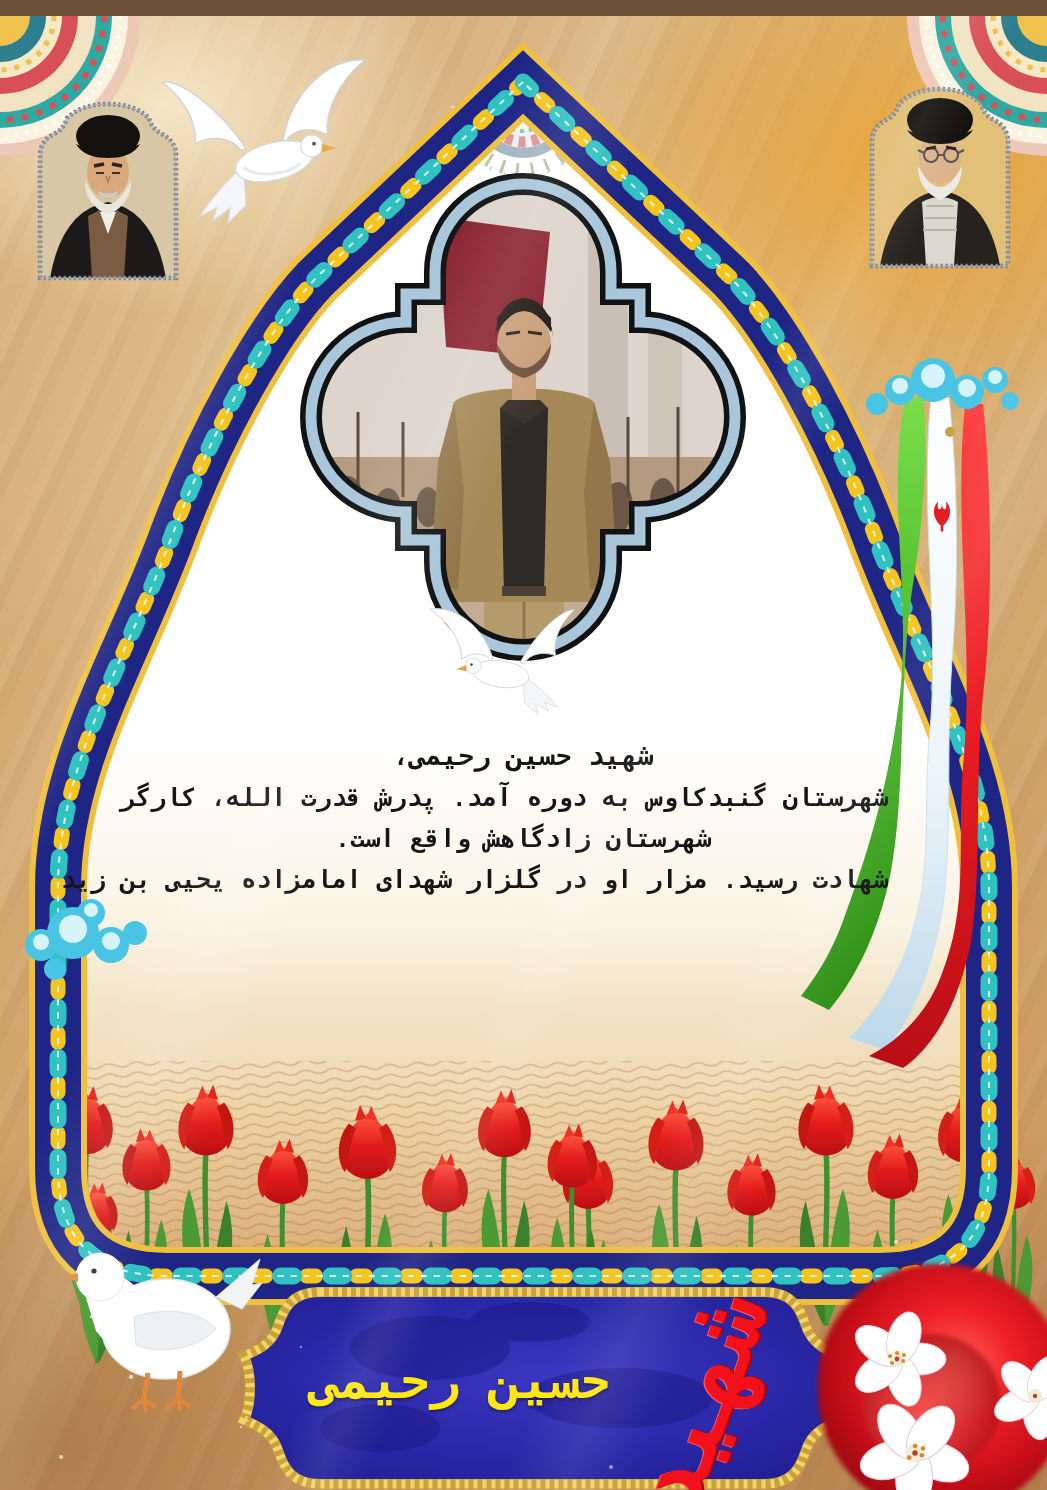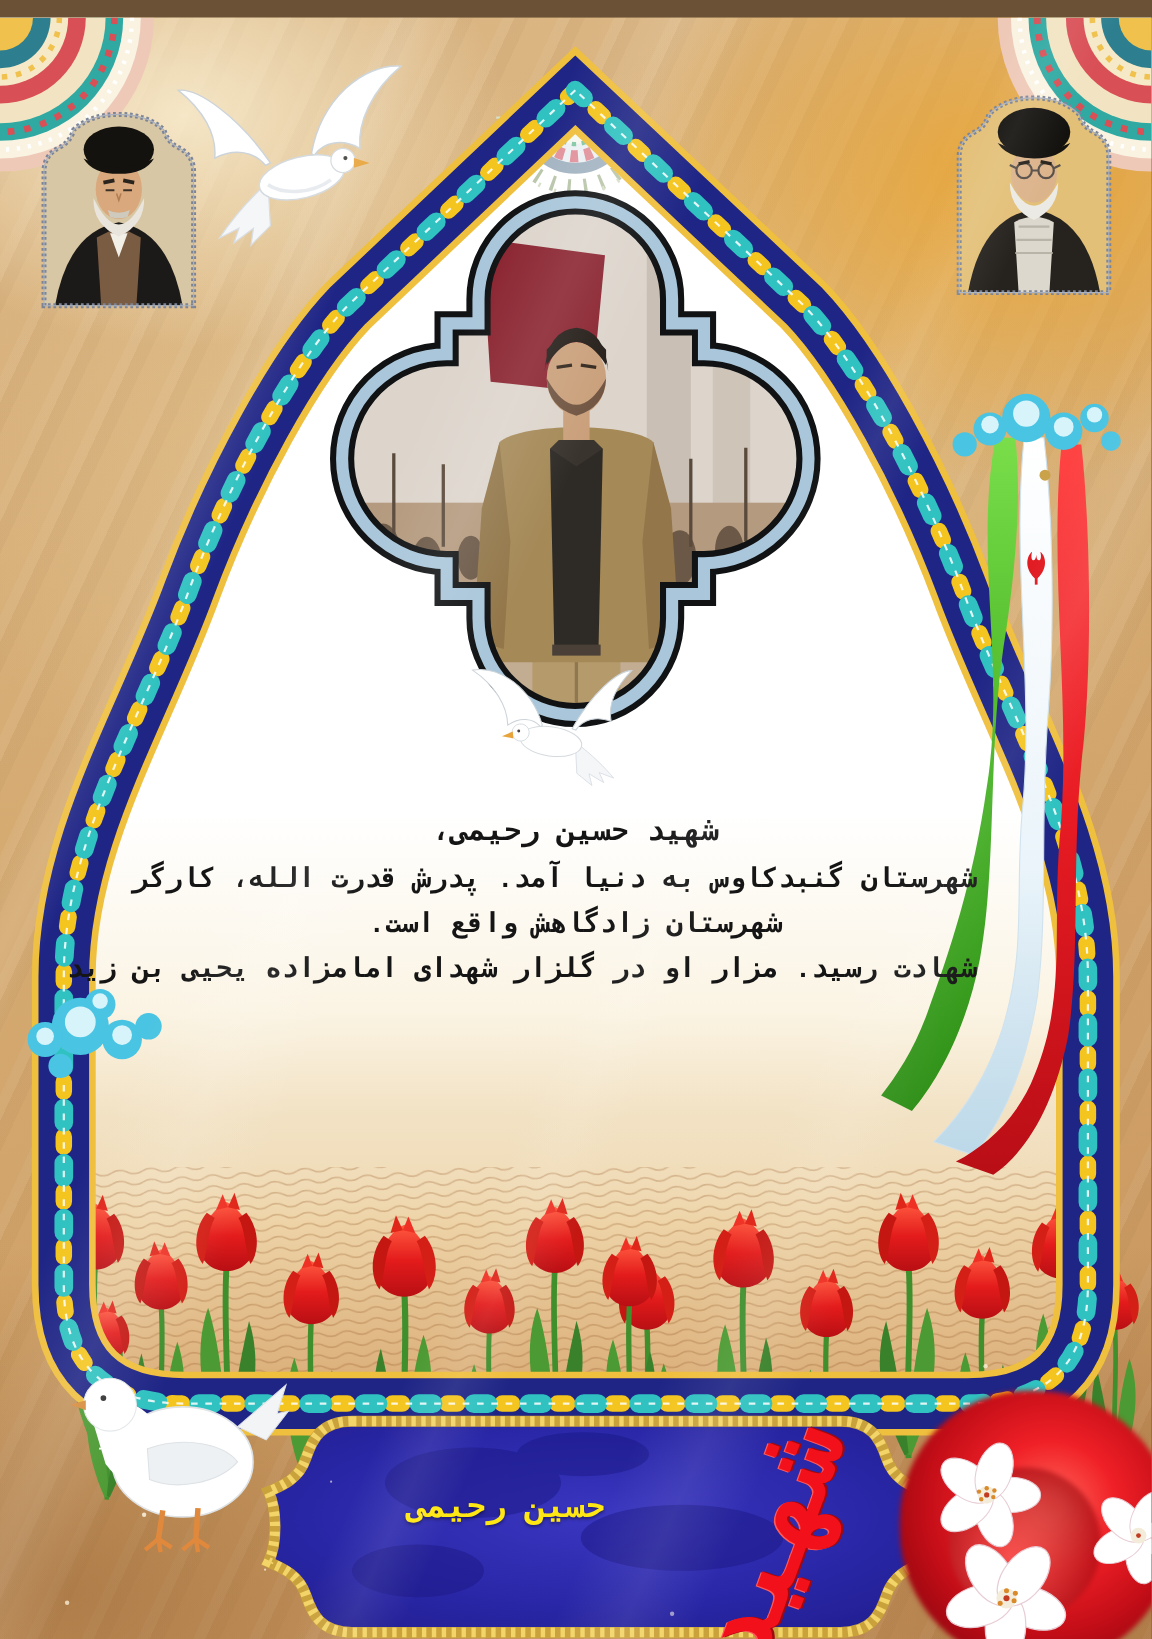--- a/index.html
+++ b/index.html
@@ -22,21 +22,21 @@
   #bio{
     left:158px;top:722px;width:730px;z-index:10;direction:rtl;text-align:center;
     color:#151515;font-weight:bold;font-size:25px;line-height:41px;
   }
   #bio .bio-line{white-space:nowrap;}
   #bio .bio-line:first-child{font-size:27px;}
   
   #banner{left:230px;top:1262px;width:624px;height:220px;z-index:12;}
   #banner-name{
     position:absolute;left:28px;top:74px;width:404px;z-index:2;direction:rtl;text-align:center;
-    color:#ffe713;font-size:30px;font-weight:bold;letter-spacing:1px;
+    color:#ffe713;font-size:50px;font-weight:bold;letter-spacing:1px;
     text-shadow:0 2px 3px rgba(0,0,0,.4);
   }
   #shahid-cal{
     left:560px;top:1330px;width:300px;height:130px;z-index:13;direction:rtl;text-align:center;
     color:#f2101a;font-size:96px;font-weight:bold;line-height:120px;
     transform:rotate(-70deg);transform-origin:center;
     text-shadow:1px 2px 0 #9e0a10, -1px -1px 0 #ff5a5a;
   }
   
   #rose{
@@ -368,21 +368,21 @@
       <path d="M76 112 C58 128 44 146 36 158 L52 150 L48 162 L64 150 L62 164 L78 148 Z" fill="#f4f6f8" stroke="#d8dee4" stroke-width="1"></path>
       <ellipse cx="104" cy="108" rx="36" ry="17" transform="rotate(-14 104 108)" fill="#ffffff" stroke="#d4dade" stroke-width="1.2"></ellipse>
       <circle cx="138" cy="94" r="10" fill="#ffffff" stroke="#d4dade" stroke-width="1"></circle>
       <path d="M147 92 l13 4 -13 4 z" fill="#e8a43c"></path>
       <circle cx="140" cy="92" r="1.7" fill="#44423e"></circle>
     </g>
   </svg>
 
   <div id="bio" class="abs">
     <div class="bio-line">شهید حسین رحیمی،</div>
-    <div class="bio-line">شهرستان گنبدکاوس به دنیا آمد. پدرش قدرت الله، کارگر</div>
+    <div class="bio-line">شهرستان گنبدکاوس به دوره آمد. پدرش قدرت الله، کارگر</div>
     <div class="bio-line">شهرستان زادگاهش واقع است.</div>
     <div class="bio-line">شهادت رسید. مزار او در گلزار شهدای امامزاده یحیی بن زید</div>
   </div>
 
   <div id="banner" class="abs">
     <svg width="624" height="220" viewBox="0 0 624 220">
       <defs>
         <radialGradient id="bannerGrad" cx="0.5" cy="0.45" r="0.75">
           <stop offset="0" stop-color="#3a36c0"></stop>
           <stop offset="0.55" stop-color="#2a27a8"></stop>

